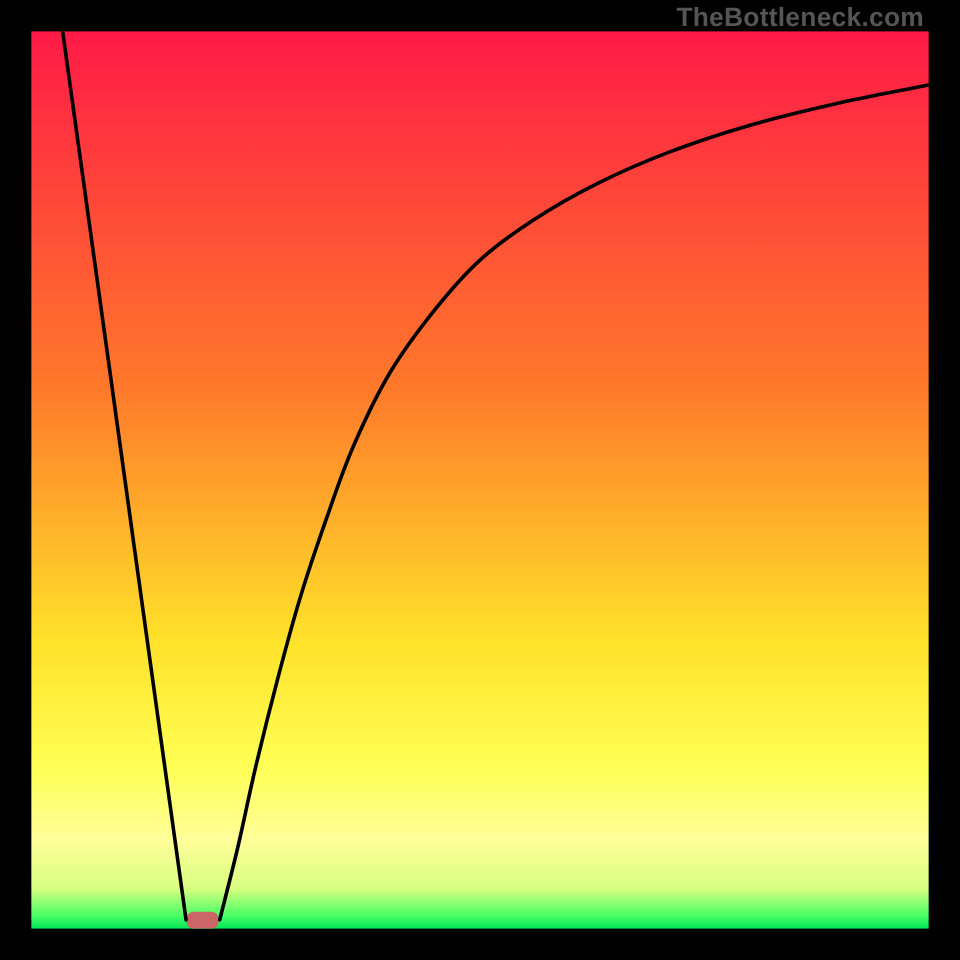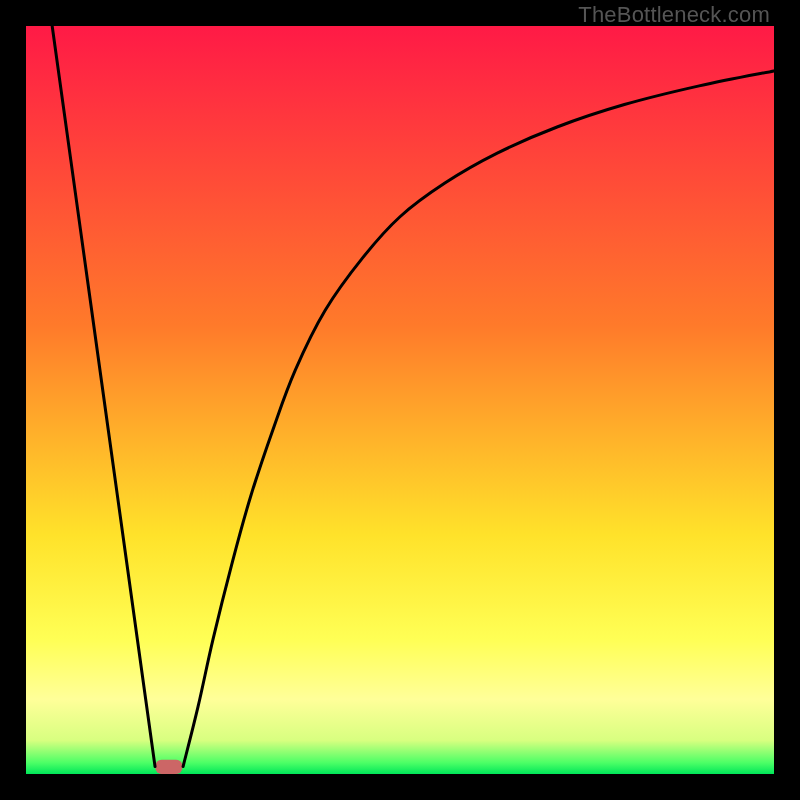--- a/index.html
+++ b/index.html
@@ -30,21 +30,21 @@
     width: 100%;
     height: 100%;
     display: block;
   }
   .watermark {
     position: absolute;
     top: 2px;
     right: 30px;
     color: #555;
     font-size: 22px;
-    font-weight: 400;
+    font-weight: 700;
     letter-spacing: 0.2px;
     user-select: none;
   }
 </style>
 </head>
 <body>
 
 <div class="frame">
 
   <div class="watermark">TheBottleneck.com</div>

